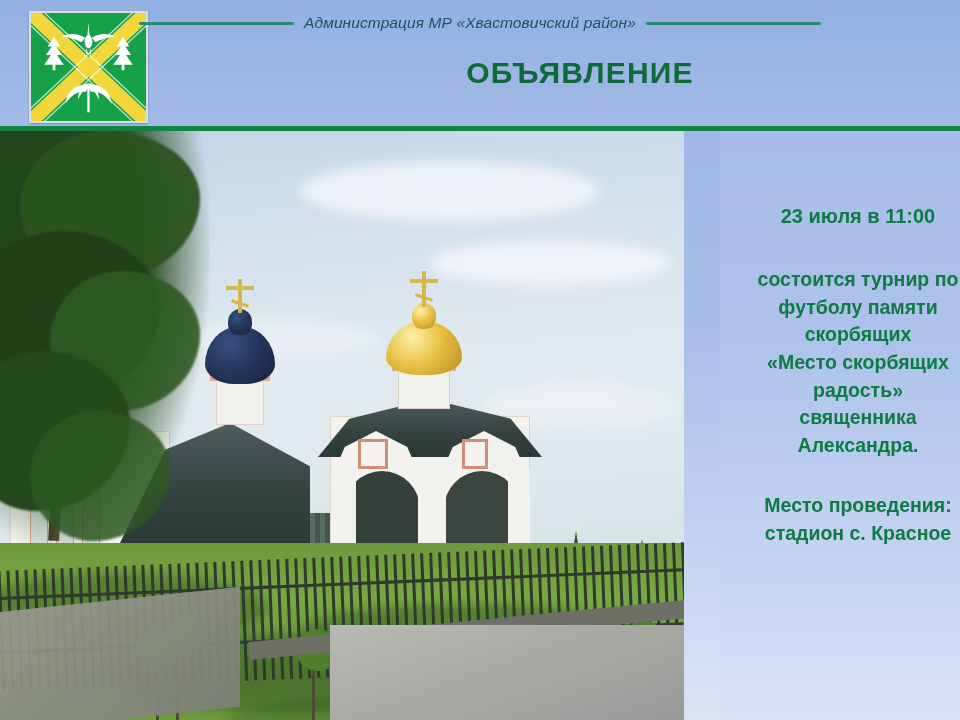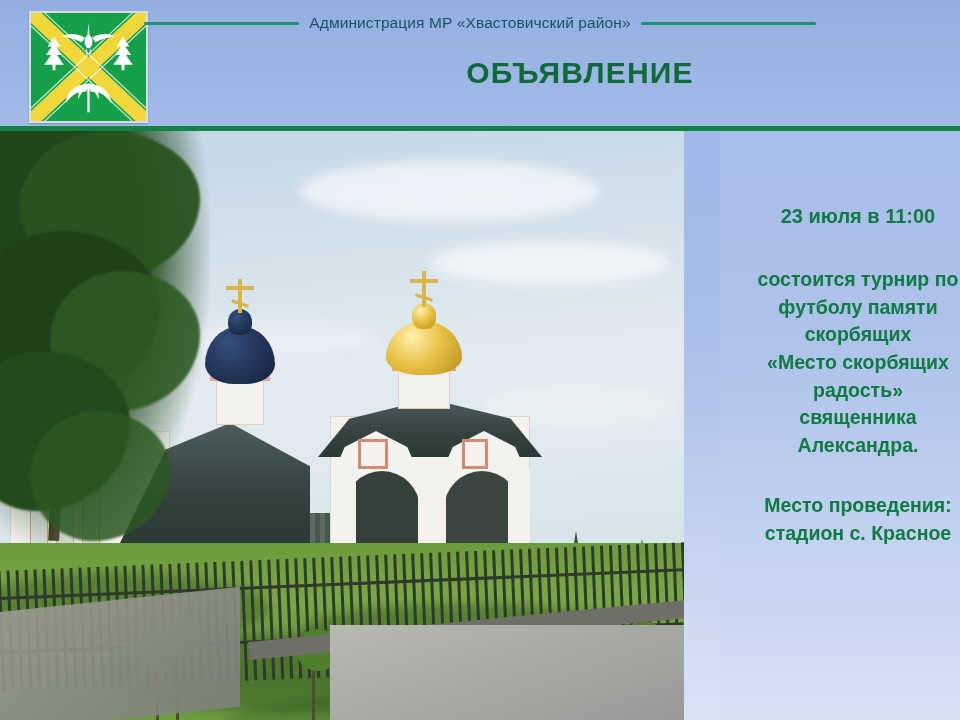--- a/index.html
+++ b/index.html
@@ -19,21 +19,21 @@
   .crest{position:absolute;left:29px;top:11px;width:119px;height:112px;
     background:#d9dde6;padding:2px;box-sizing:border-box;
     box-shadow:0 1px 2px rgba(0,0,0,.25);}
   .crest-inner{position:relative;width:100%;height:100%;background:#16a04a;overflow:hidden;}
 
   .ribbon-row{position:absolute;left:0;top:13px;width:960px;height:20px;
     display:flex;align-items:center;justify-content:center;gap:10px;}
   .ribbon-line{height:3px;background:#238d76;border-radius:2px;}
   .ribbon-line.l{width:155px;}
   .ribbon-line.r{width:175px;}
-  .ribbon-text{font-size:15.5px;color:#1f4f63;white-space:nowrap;letter-spacing:.1px;}
+  .ribbon-text{font-size:15.5px;color:#1f4f63;white-space:nowrap;letter-spacing:.1px;font-style:italic;}
 
   .title{position:absolute;left:300px;top:56px;width:560px;text-align:center;
     font-size:30px;font-weight:bold;color:#0e6b39;letter-spacing:1.2px;}
 
   .divider{position:absolute;left:0;top:126px;width:960px;height:5px;background:#128344;}
 
   
   .photo{position:absolute;left:0;top:131px;width:684px;height:589px;overflow:hidden;
     background:linear-gradient(180deg,#cfdcea 0%,#d9e4ee 30%,#cfe0e8 55%,#88a84f 70%,#5d8b37 100%);}
   .sky{position:absolute;left:0;top:0;width:684px;height:430px;

